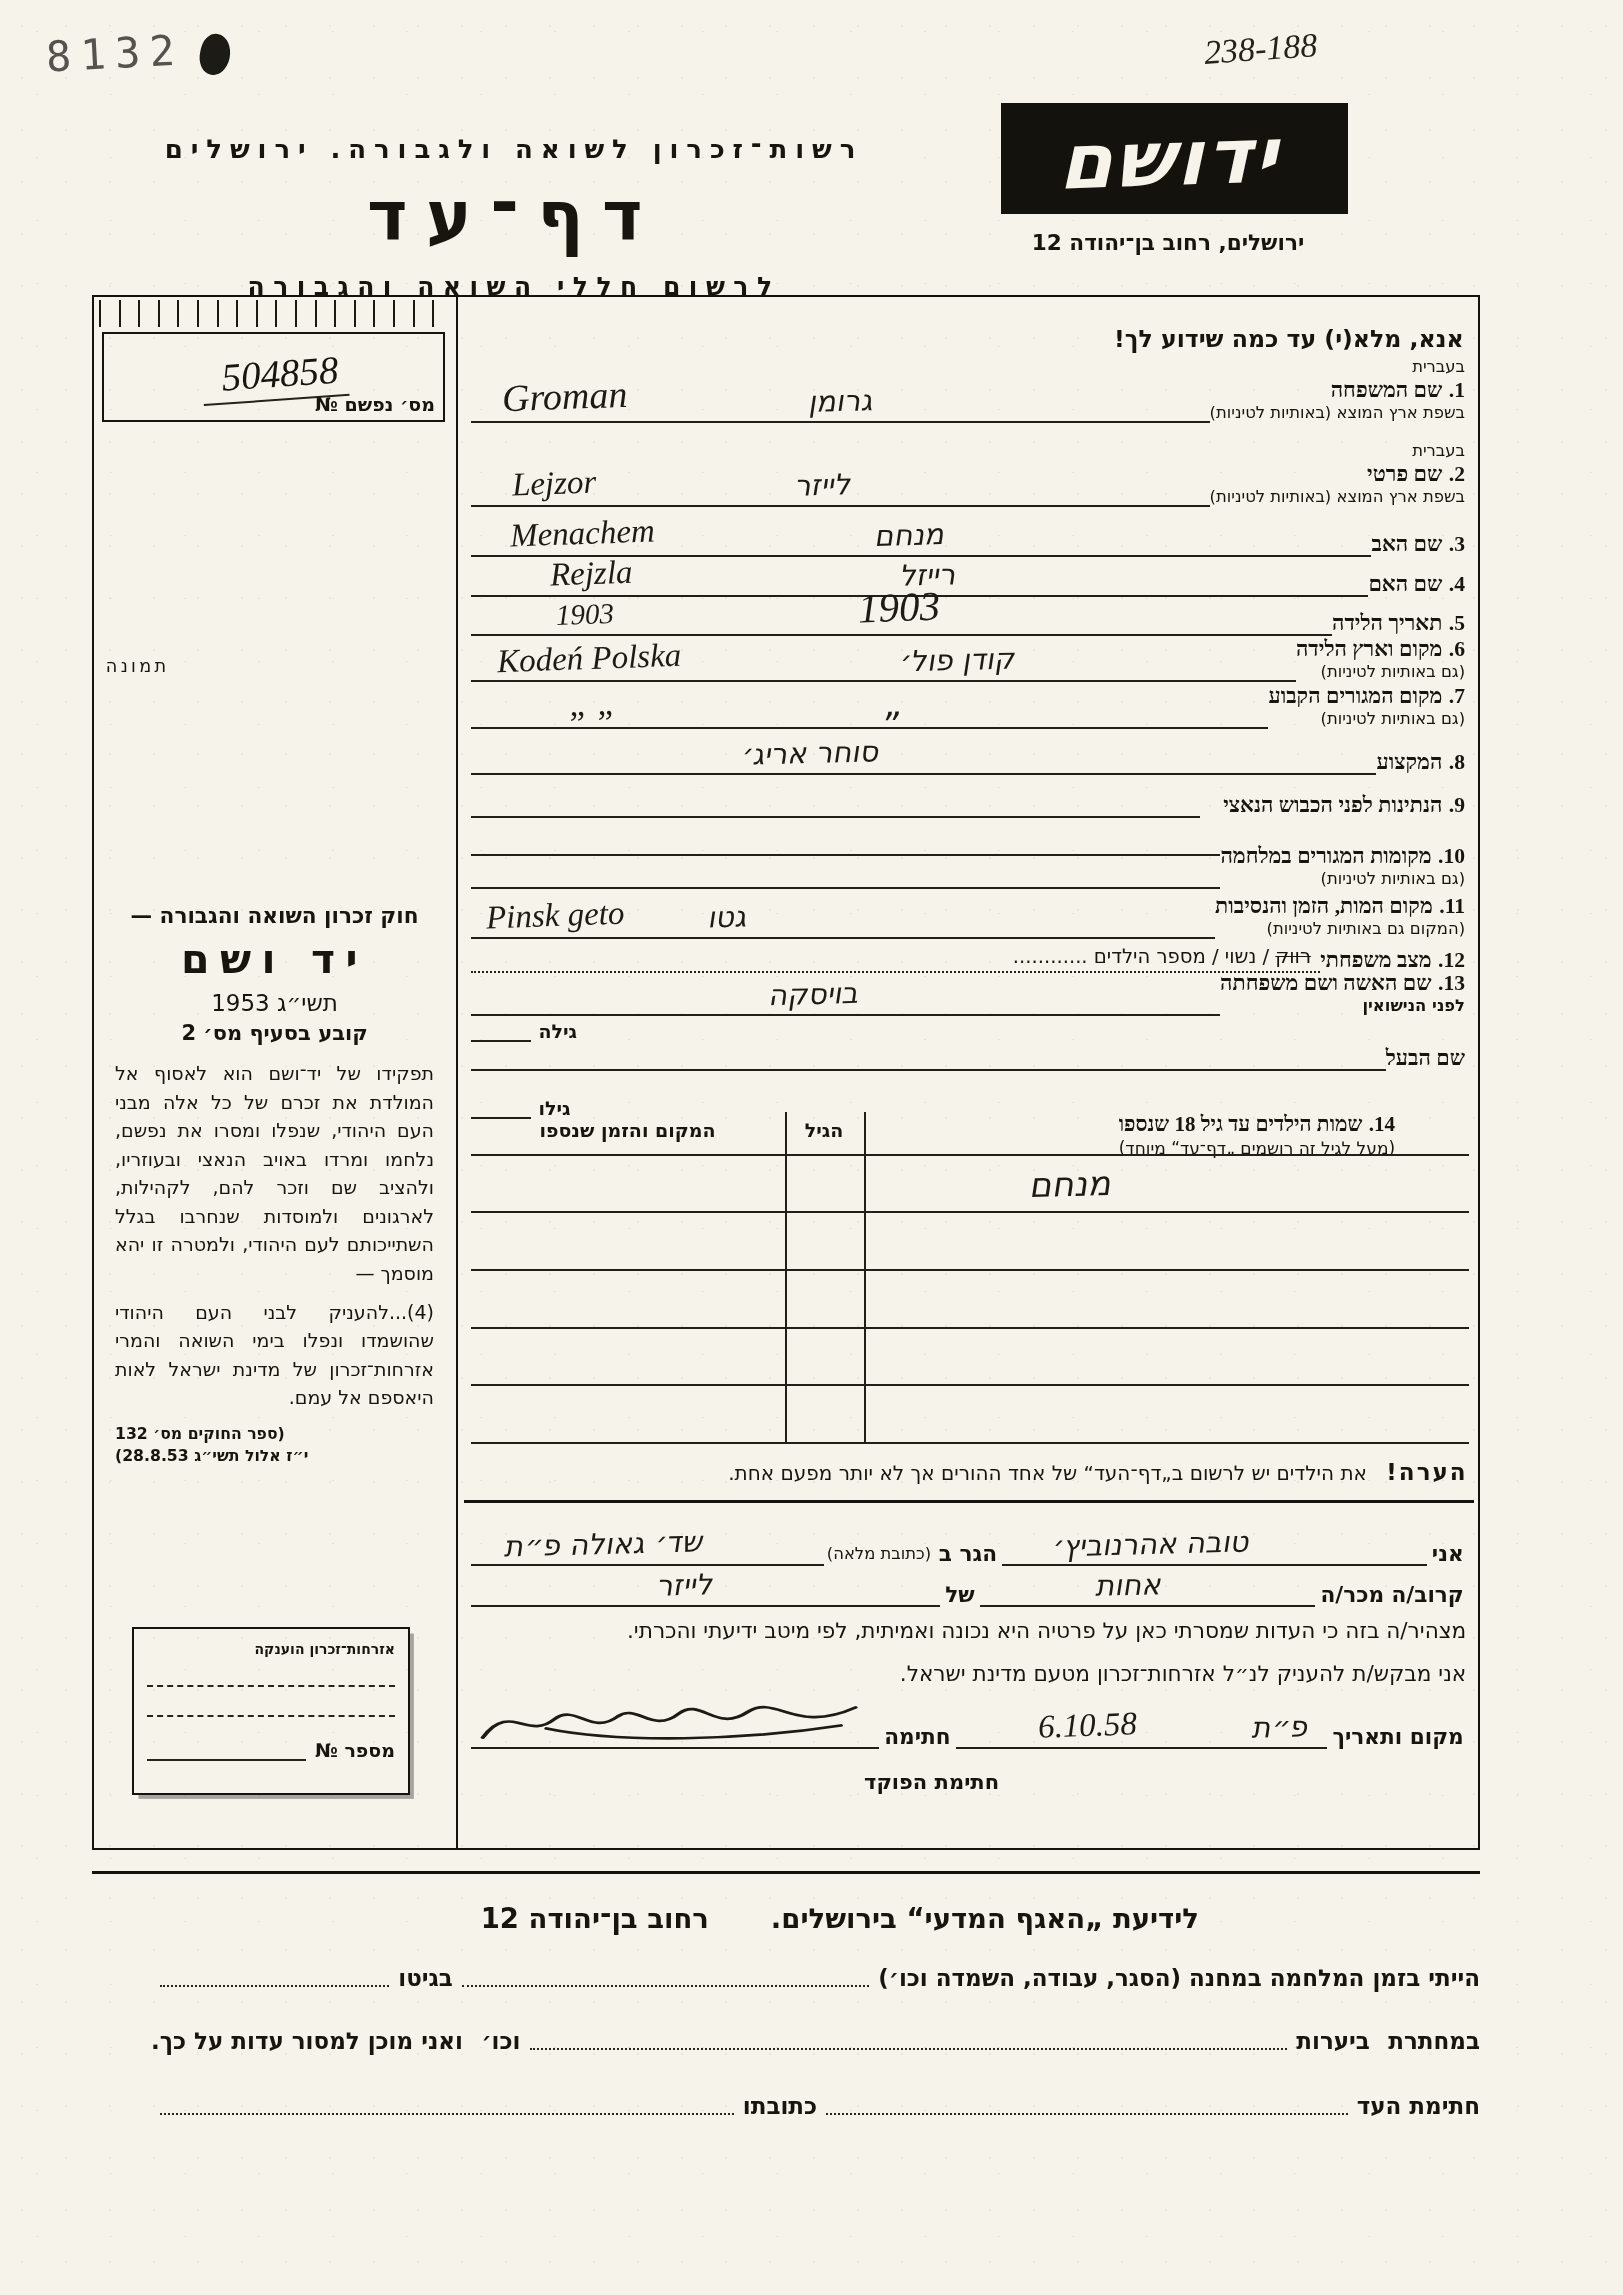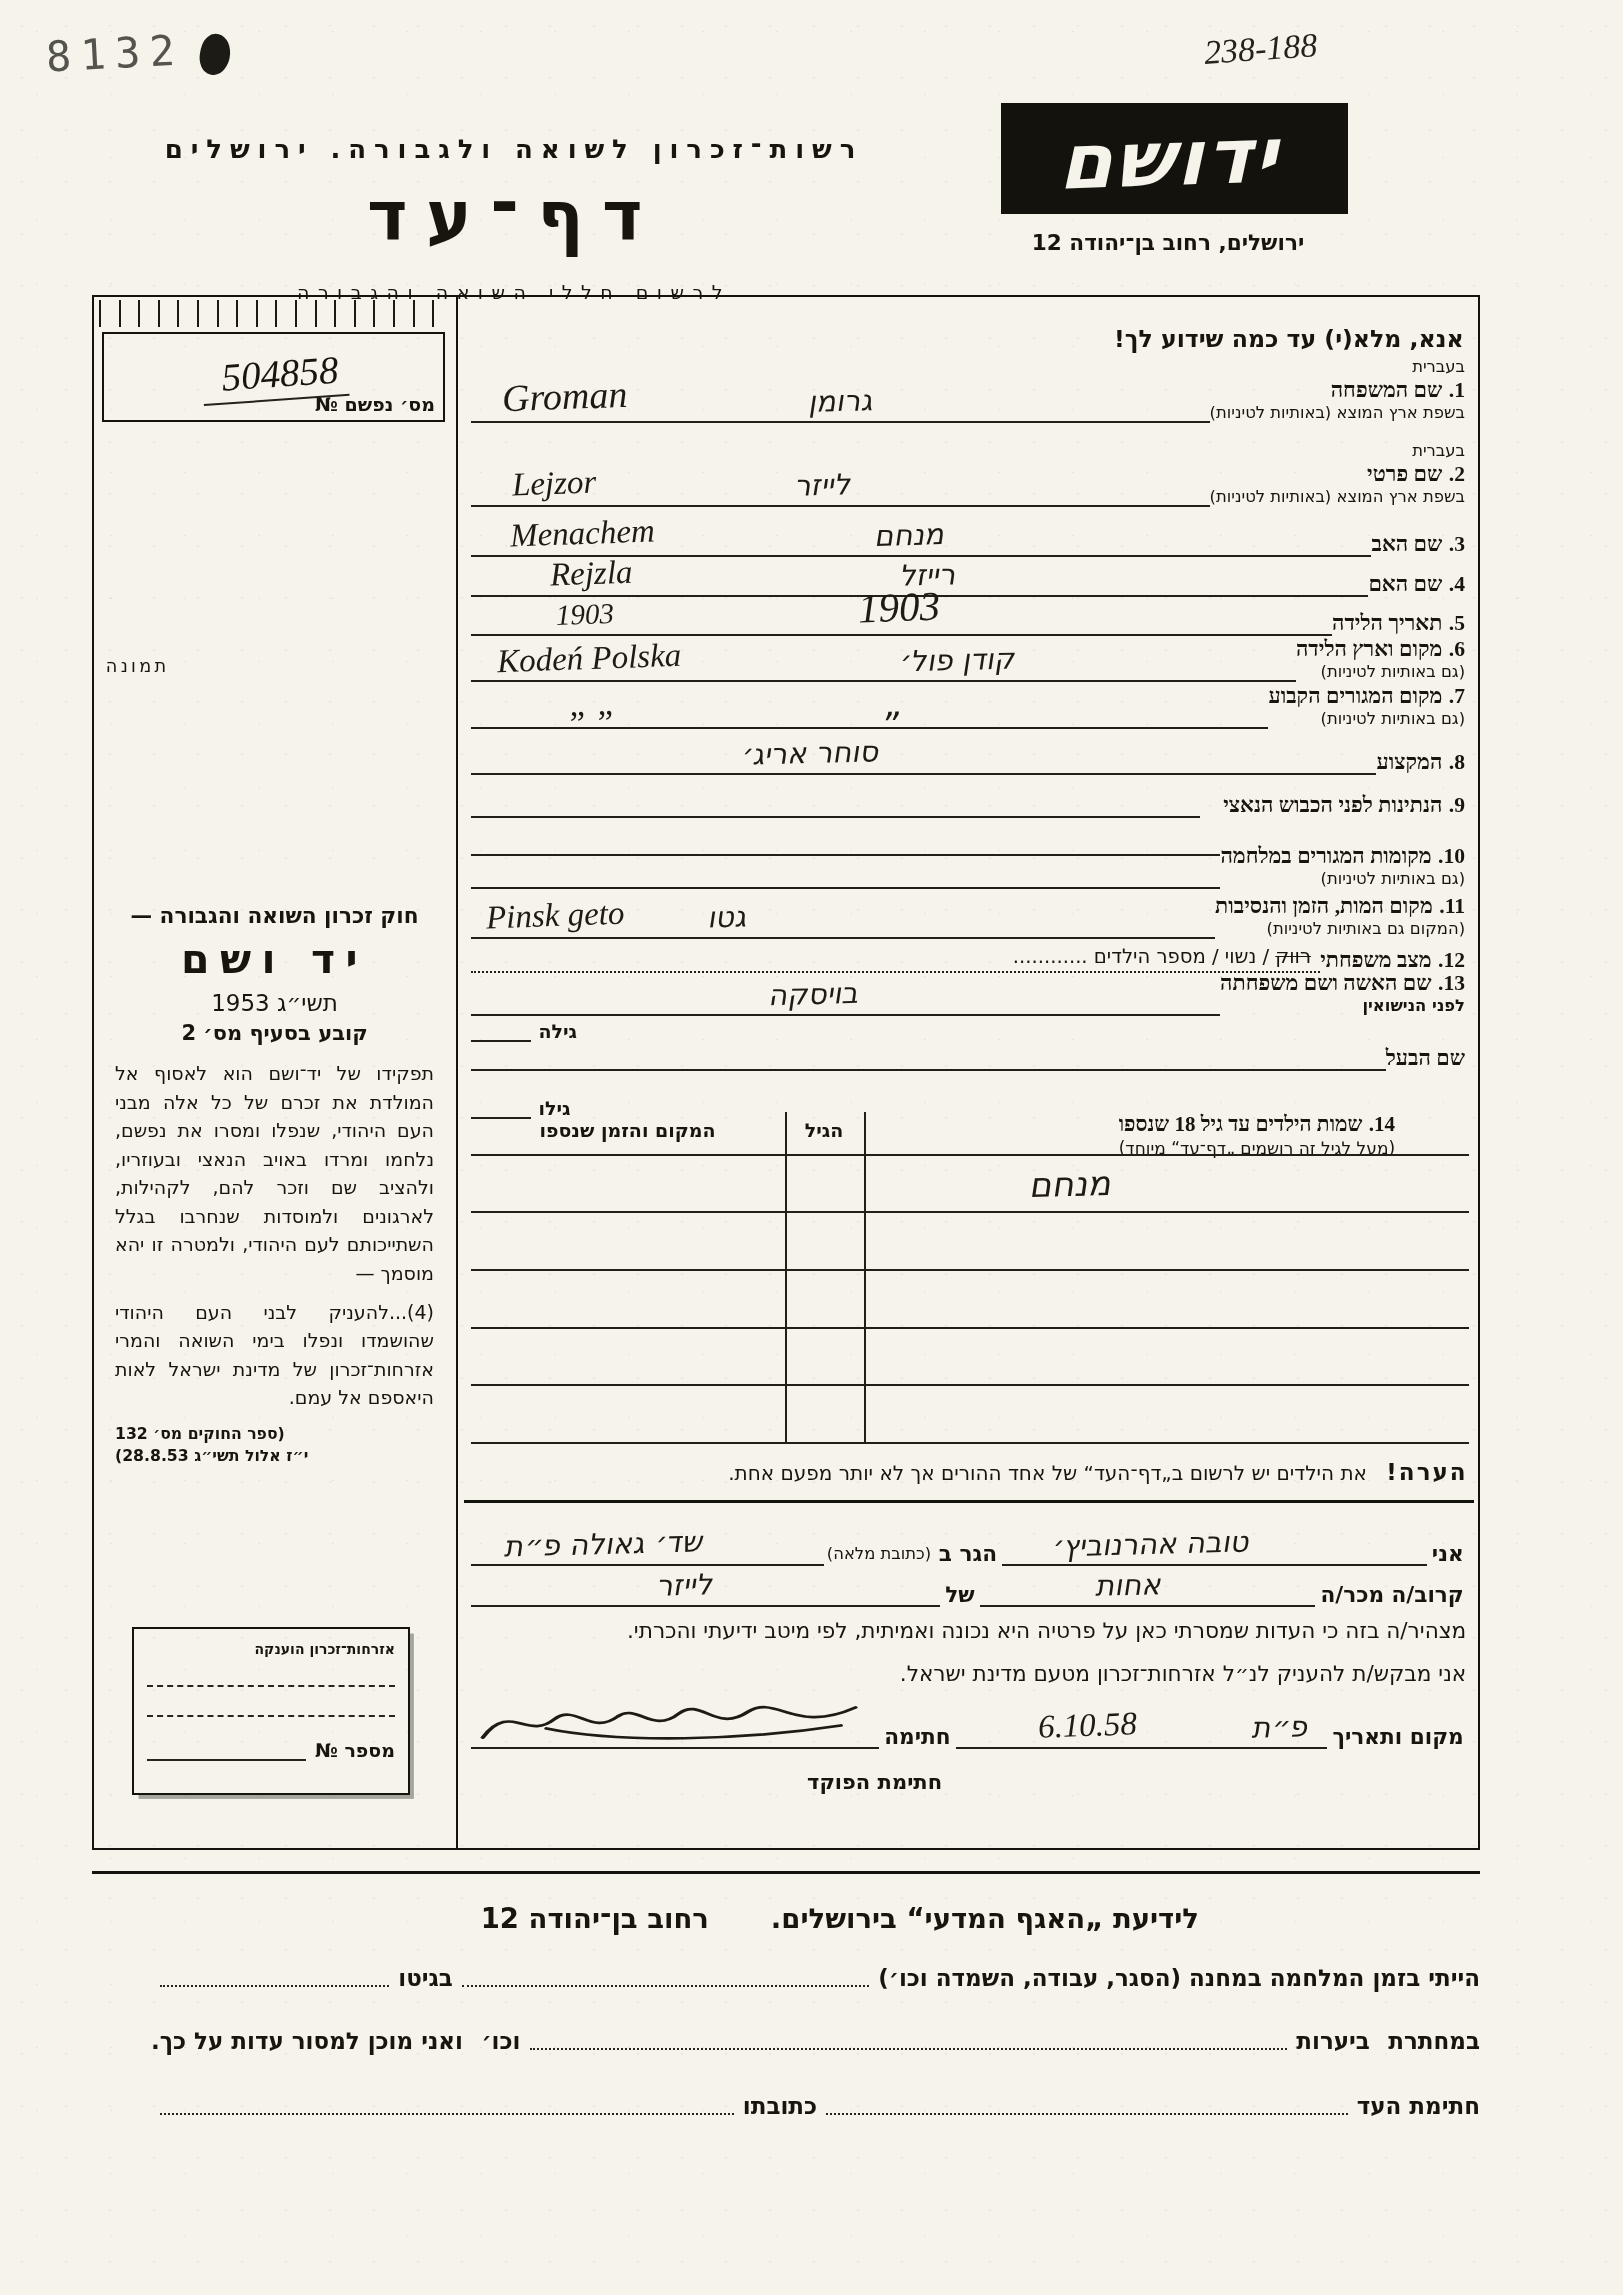--- a/index.html
+++ b/index.html
@@ -24,21 +24,21 @@
 
   
   .pencil-num { left:46px; top:29px; font-size:42px; letter-spacing:9.2px; color:#55534e; transform:rotate(-3deg); font-family:"DejaVu Sans Mono", monospace; }
   .ink-blot { left:200px; top:34px; width:30px; height:41px; background:#1d1b16; border-radius:46% 54% 50% 50%; transform:rotate(12deg); box-shadow:-9.2px 3.9px 0 -11.8px #1d1b16; }
   .archive-num { left:1204px; top:30px; font-size:34px; font-family:"Liberation Serif", serif; font-style:italic; transform:rotate(-4deg); color:#242219; }
 
   
   .hdr { left:144px; top:134px; width:740px; text-align:center; direction:rtl; }
   .hdr .authority { font-size:26px; font-weight:bold; letter-spacing:7.9px; }
   .hdr .title { font-size:69px; font-weight:bold; letter-spacing:18.3px; margin-top:11.8px; }
-  .hdr .subtitle { font-size:19px; font-weight:normal; letter-spacing:8.5px; margin-top:25px; }
+  .hdr .subtitle { font-size:25px; font-weight:bold; letter-spacing:8.5px; margin-top:16px; }
   .logobox { left:1001px; top:103px; width:347px; height:111px; background:#14120c; display:flex; align-items:center; justify-content:center; }
   .logobox span { color:#f5f3ea; font-size:77px; font-weight:bold; transform:skewX(-14deg) rotate(-2deg); letter-spacing:2.6px; }
   .hdr-address { left:975px; top:230px; width:386px; text-align:center; font-size:21.6px; font-weight:bold; direction:rtl; }
 
   
   .mainbox { left:92px; top:295px; width:1388px; height:1555px; border:2.6px solid #15130d; }
   .vdivider { position:absolute; left:362px; top:0; bottom:0; border-left:2px solid #15130d; }
 
   
   .leftcol { position:absolute; left:0; top:0; width:362px; height:100%; }
@@ -93,21 +93,21 @@
   .ch-name { position:absolute; left:560px; top:52px; font-size:34px; }
 
   .noterow { position:absolute; right:6.5px; left:6.5px; font-size:20px; direction:rtl; }
   .notelabel { font-size:23px; letter-spacing:2px; margin-left:13px; }
   .heavysep { position:absolute; left:0; right:0; border-top:3.9px solid #15130d; }
 
   
   .dlabel { font-size:21.6px; font-weight:bold; padding:0 5.2px; white-space:nowrap; }
   .dnote { font-size:16.4px; padding:0 2.6px 2.6px; white-space:nowrap; align-self:flex-end; }
   .dtext { position:absolute; right:7.9px; left:7.9px; font-size:21.6px; direction:rtl; }
-  .official { position:absolute; right:532px; font-size:21px; font-weight:bold; }
+  .official { position:absolute; right:475px; font-size:21px; font-weight:bold; }
   .sig-svg { position:absolute; left:2.6px; bottom:-3.9px; width:96%; height:60px; }
 
   
   .sep2 { left:92px; top:1871px; width:1388px; border-top:3.9px solid #15130d; }
   .ftitle { left:151px; top:1902px; width:1329px; direction:rtl; display:flex; gap:62px; padding-right:281px; font-size:27.5px; font-weight:bold; }
   .frow-bottom { left:151px; width:1329px; display:flex; direction:rtl; align-items:flex-end; font-size:23px; font-weight:bold; }
   .frow-bottom .leader { border-bottom:2.6px dotted #26241c; height:19.6px; margin:0 9.2px 3.9px; }
 </style>
 </head>
 <body>

